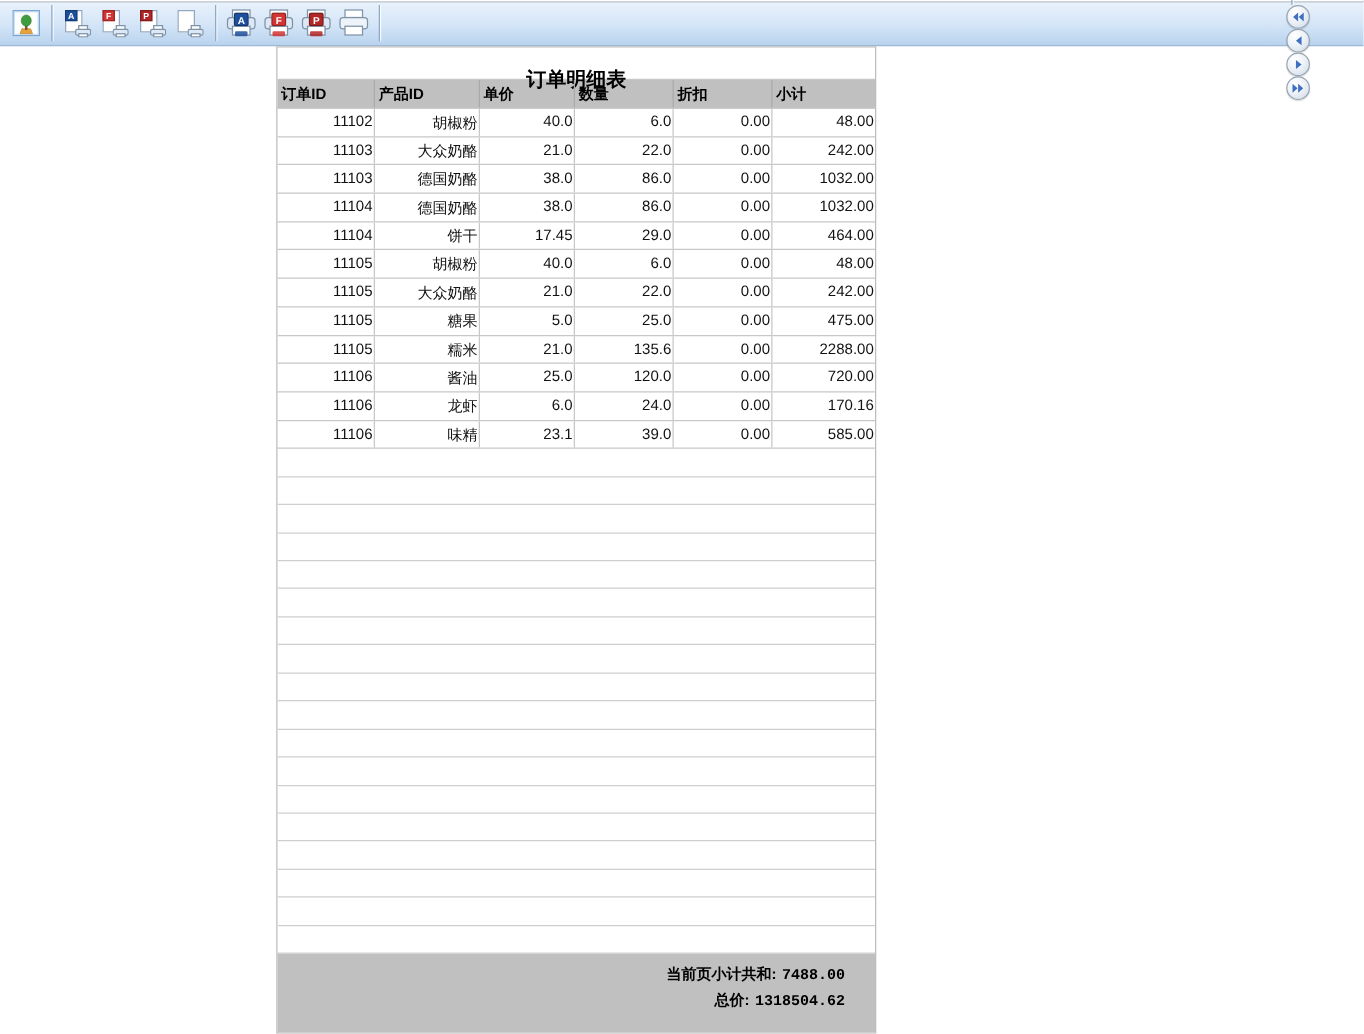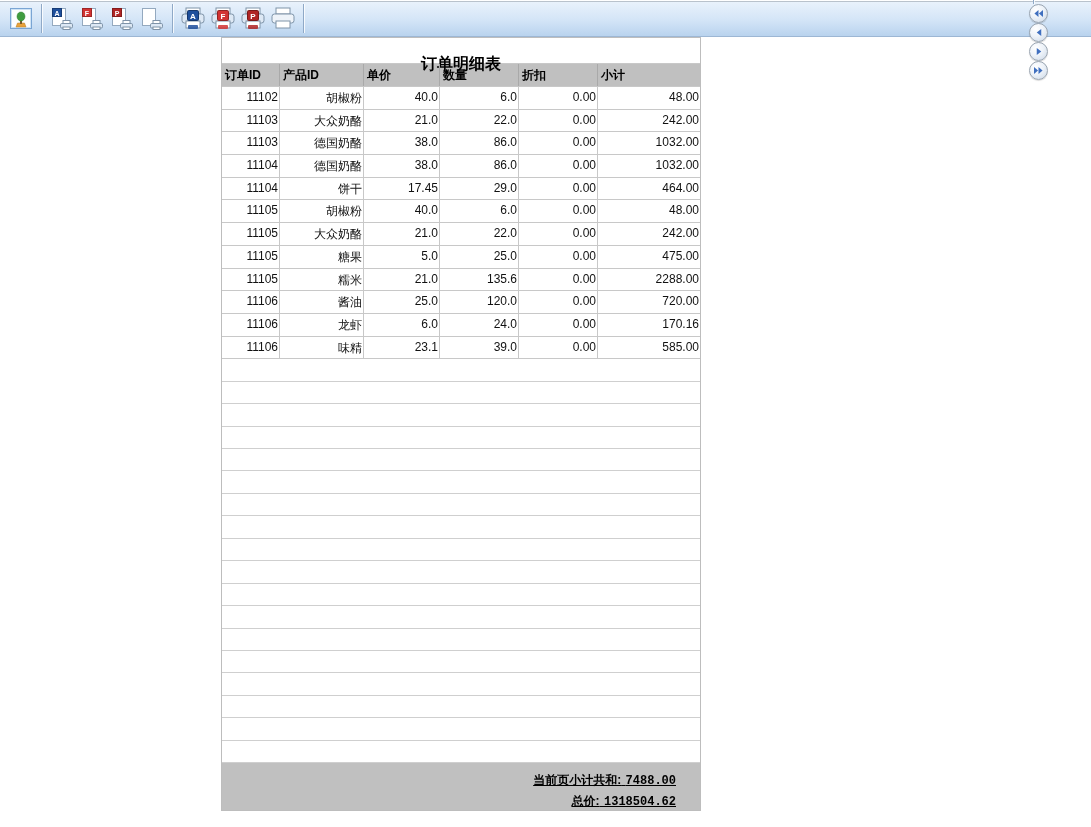--- a/index.html
+++ b/index.html
@@ -60,23 +60,23 @@
                font-size:16px; font-weight:bold; color:#000;
                text-align:center; padding-top:16px; }
   .row { display:flex; border-bottom:1px solid #c8c8c8; }
   .cell { border-right:1px solid #c8c8c8; padding:3px 1px 0 3px; overflow:hidden;
           white-space:nowrap; font-size:12px; color:#111; }
   .cell:last-child { border-right:none; flex:1; }
   .hrow { height:23px; background:#c0c0c0; }
   .hrow .cell { font-weight:bold; border-right-color:#a9a9a9; color:#000; }
   .drow { height:22.7px;text-align:right; }
   .erow { height:22.45px; border-bottom:1px solid #cfcfcf; }
-  .c0{width:58px}.c1{width:84px}.c2{width:76px}.c3{width:79px}.c4{width:79px}.c5{width:82px}
-
-  .tfooter { height:47px; background:#c0c0c0; text-align:right; padding:5px 24px 0 0;text-decoration:underline; }
+  .c0{width:78px}.c1{width:84px}.c2{width:76px}.c3{width:79px}.c4{width:79px}.c5{width:82px}
+
+  .tfooter { height:63px; background:#c0c0c0; text-align:right; padding:5px 24px 0 0; }
   .tfooter .fline { height:21px; line-height:21px; white-space:nowrap; }
   .flabel { font-size:12px; font-weight:bold; color:#000; }
   .fvalue { font-size:12px; font-weight:bold; color:#000;
             font-family:"Liberation Mono","DejaVu Sans Mono",monospace; }
 </style>
 </head>
 <body>
 
 <div class="toolbar">
   <div class="tb-left">

